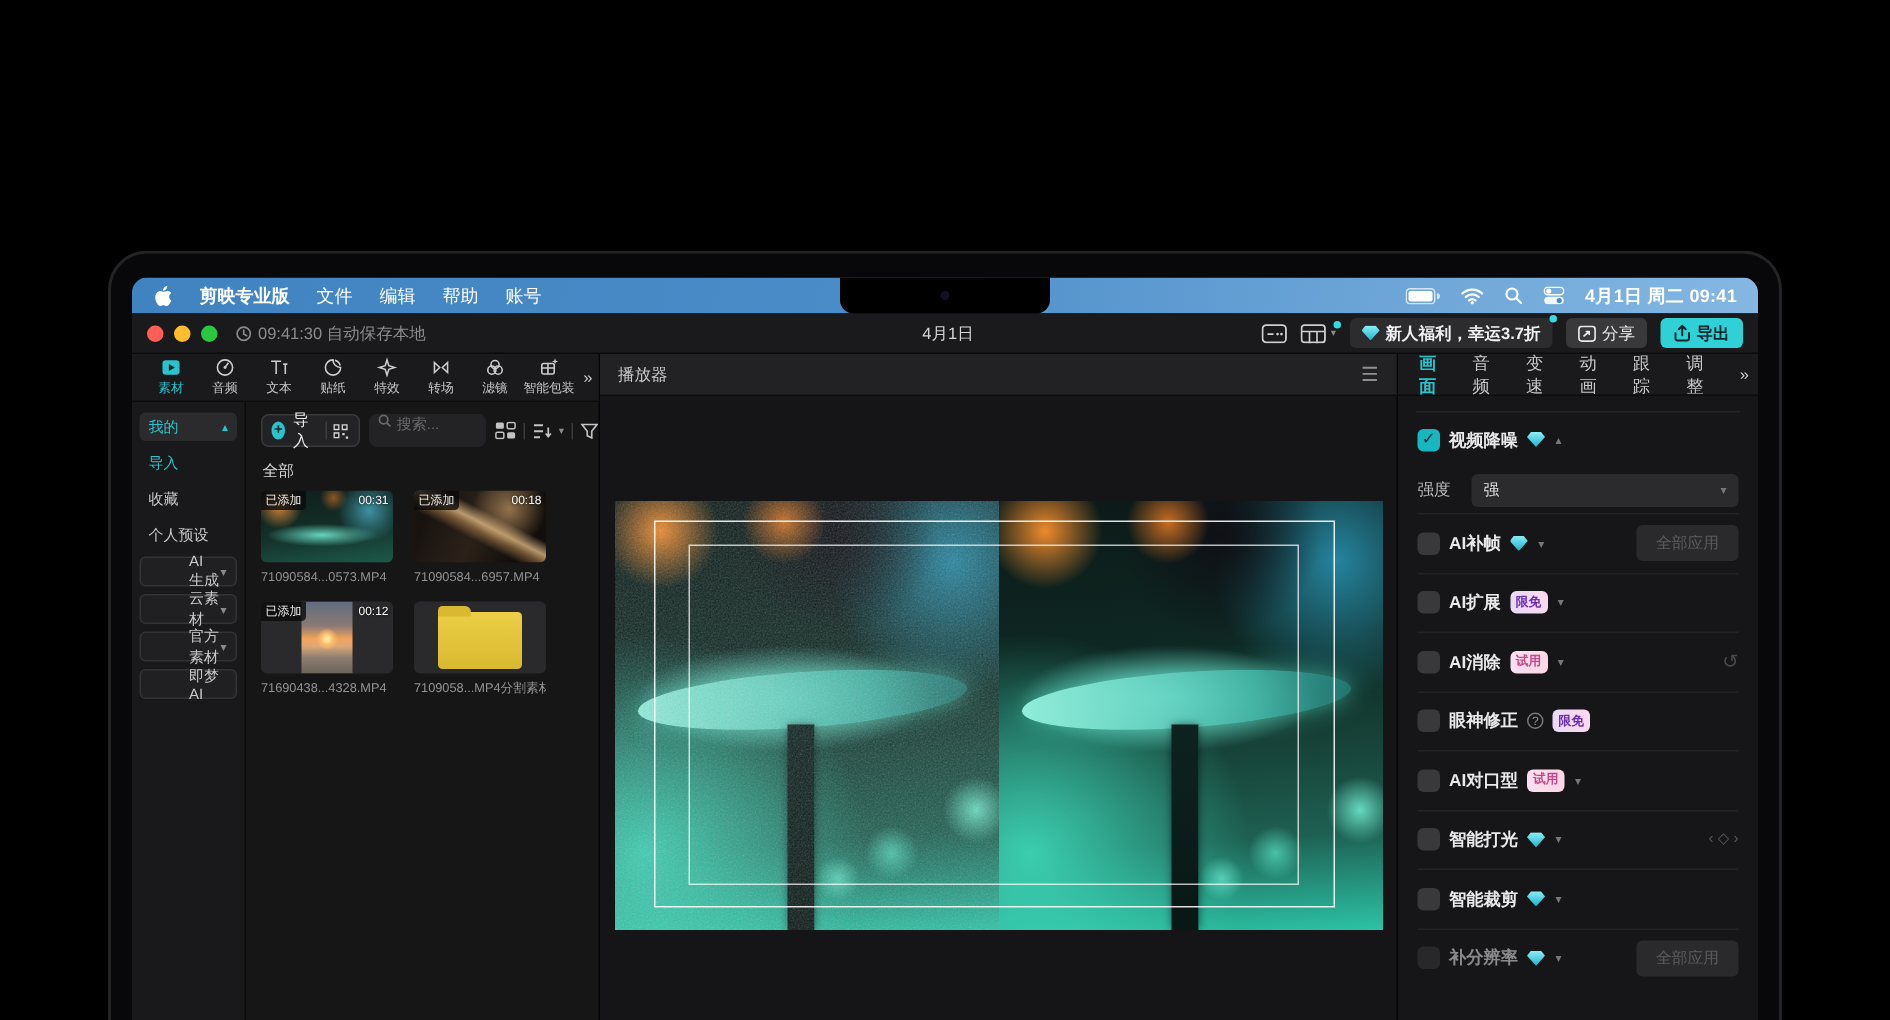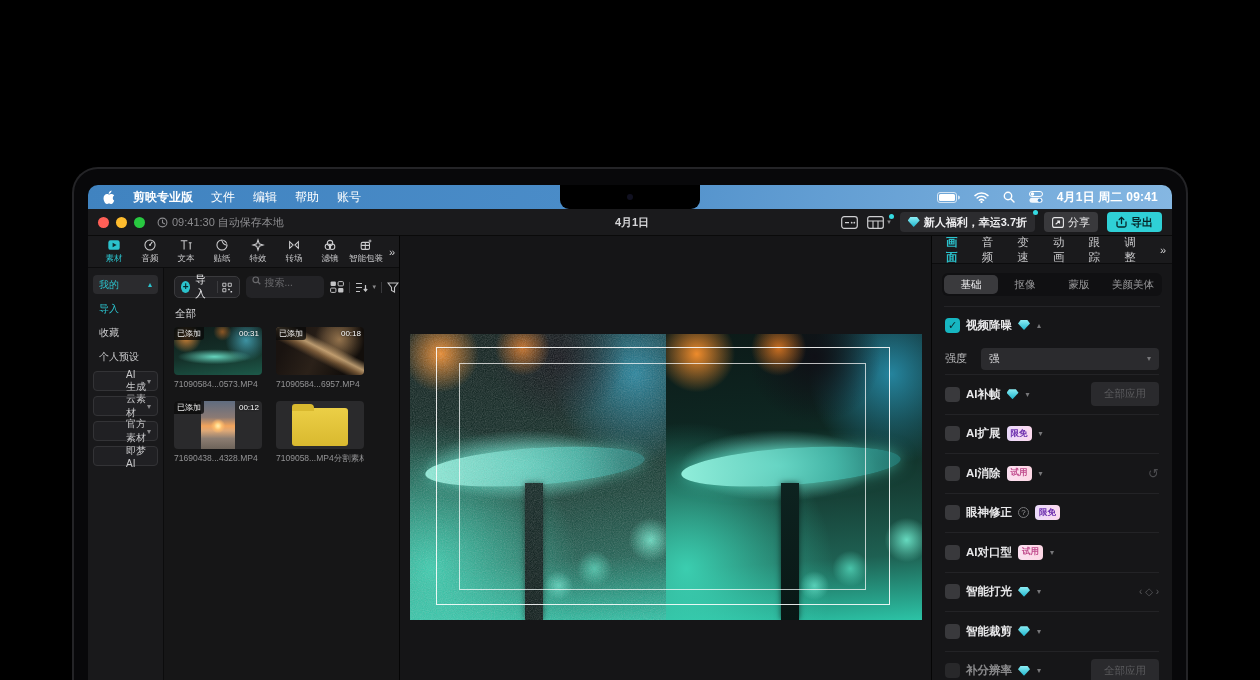--- a/index.html
+++ b/index.html
@@ -31,21 +31,21 @@
 
   
   .window { position:relative; height:496px; background:#141415; }
   .titlebar { position:relative; height:27px; background:#1a1a1c;
     border-bottom:1px solid #0a0a0a; display:flex; align-items:center; padding:0 10px; }
   .lights { display:flex; gap:7px; margin-right:12px; }
   .light { width:11px; height:11px; border-radius:50%; }
   .l-red{background:#ff5f57}.l-yel{background:#febc2e}.l-grn{background:#28c840}
   .autosave { color:#8b8b8e; font-size:11px; display:flex; align-items:center; gap:4px; }
   .tb-center { position:absolute; left:4px; right:0; text-align:center; color:#d6d6d8;
-    font-size:11px; font-weight:bold; pointer-events:none; }
+    font-size:11px; font-weight:normal; pointer-events:none; }
   .tb-right { margin-left:auto; display:flex; align-items:center; gap:9px; z-index:2; }
   .tb-panelic { position:relative; display:flex; align-items:center; color:#cfcfd1; }
   .teal-dot { position:absolute; top:-2px; right:-3px; width:5px; height:5px;
     border-radius:50%; background:#35dbe2; }
   .promo { position:relative; display:flex; align-items:center; gap:4px;
     background:#2c2c2f; border-radius:4px; height:20px; padding:0 8px;
     color:#f0f0f2; font-size:11px; font-weight:bold; }
   .btn-share { display:flex; align-items:center; gap:4px; background:#39393c;
     color:#e8e8ea; border-radius:4px; height:20px; padding:0 8px; font-size:11px; }
   .btn-export { display:flex; align-items:center; gap:4px; background:#2fd0d6;
@@ -470,20 +470,24 @@
                         <div class="t-folder"></div>
                       </div>
                       <div class="mname">7109058...MP4分割素材</div>
                     </div>
                   </div>
               </div>
             </div>
           </div>
 
           <div class="player">
+            <div class="p-head">
+              <span>播放器</span>
+              <span class="ham">☰</span>
+            </div>
             <div class="video">
               <div class="half">
                 <div class="cymbal"></div>
                 <div class="stand"></div>
                 <svg class="noise">
                     <filter id="ns">
                       <feTurbulence type="fractalNoise" baseFrequency="0.9" numOctaves="2" stitchTiles="stitch"></feTurbulence>
                       <feColorMatrix type="saturate" values="0"></feColorMatrix>
                     </filter>
                     <rect width="100%" height="100%" filter="url(#ns)"></rect>
@@ -501,26 +505,20 @@
           <div class="right-panel">
             <div class="rp-tabs" id="rp-tabs">
                 <span class="rp-tab sel">画面</span>
                 <span class="rp-tab">音频</span>
                 <span class="rp-tab">变速</span>
                 <span class="rp-tab">动画</span>
                 <span class="rp-tab">跟踪</span>
                 <span class="rp-tab">调整</span>
                 <span class="chev2">»</span>
               </div>
-            <div class="rp-sub" id="rp-subtabs">
-                <span class="rp-seg sel">基础</span>
-                <span class="rp-seg">抠像</span>
-                <span class="rp-seg">蒙版</span>
-                <span class="rp-seg">美颜美体</span>
-              </div>
             <div class="rp-hr"></div>
             <div class="rp-body" id="rp-rows">
                 <div class="rp-row first">
                   <span class="cb on"></span>
                   <span class="rp-label">视频降噪</span>
                   <span class="gem"></span>
                   <span class="caret">▴</span>
                 </div>
                 <div class="strength">
                   <span class="sl">强度</span>

